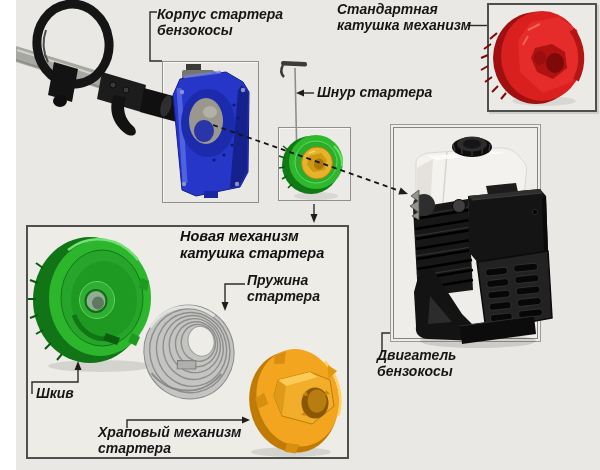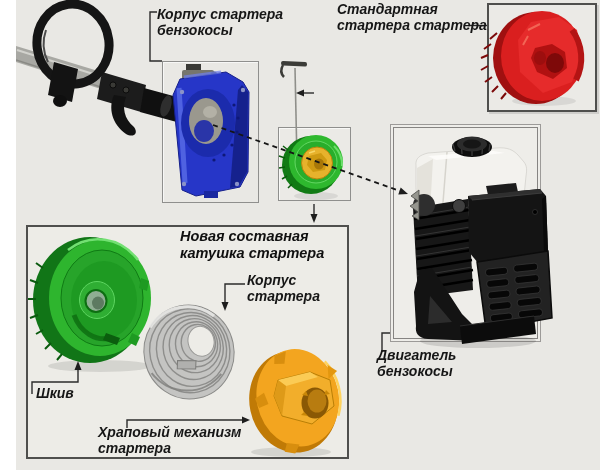--- a/index.html
+++ b/index.html
@@ -237,24 +237,25 @@
       <polygon points="62,361 58.5,370 65.5,370"></polygon>
       <polygon points="234,420 226,416.5 226,423.5"></polygon>
       <polygon points="392,194 382.3,194.6 384.7,187.4"></polygon>
     </g>
     <line x1="197" y1="125" x2="384" y2="191" stroke="#151515" stroke-width="1.8" stroke-dasharray="5 4"></line>
   </svg>
 
   <div class="lbl" style="left:141px;top:6px;">Корпус стартера
 бензокосы</div>
   <div class="lbl" style="left:321px;top:1px;">Стандартная
-стартера стартера</div>
-  <div class="lbl lbl-big" style="left:164px;top:228px;">Новая составная
+катушка механизм</div>
+  <div class="lbl" style="left:301px;top:84px;">Шнур стартера</div>
+  <div class="lbl lbl-big" style="left:164px;top:228px;">Новая механизм
 катушка стартера</div>
-  <div class="lbl" style="left:231px;top:272px;">Корпус
+  <div class="lbl" style="left:231px;top:272px;">Пружина
 стартера</div>
   <div class="lbl" style="left:20px;top:385px;">Шкив</div>
   <div class="lbl" style="left:82px;top:424px;">Храповый механизм
 стартера</div>
   <div class="lbl" style="left:361px;top:347px;">Двигатель
 бензокосы</div>
 
 </div>
 
 </body></html>

